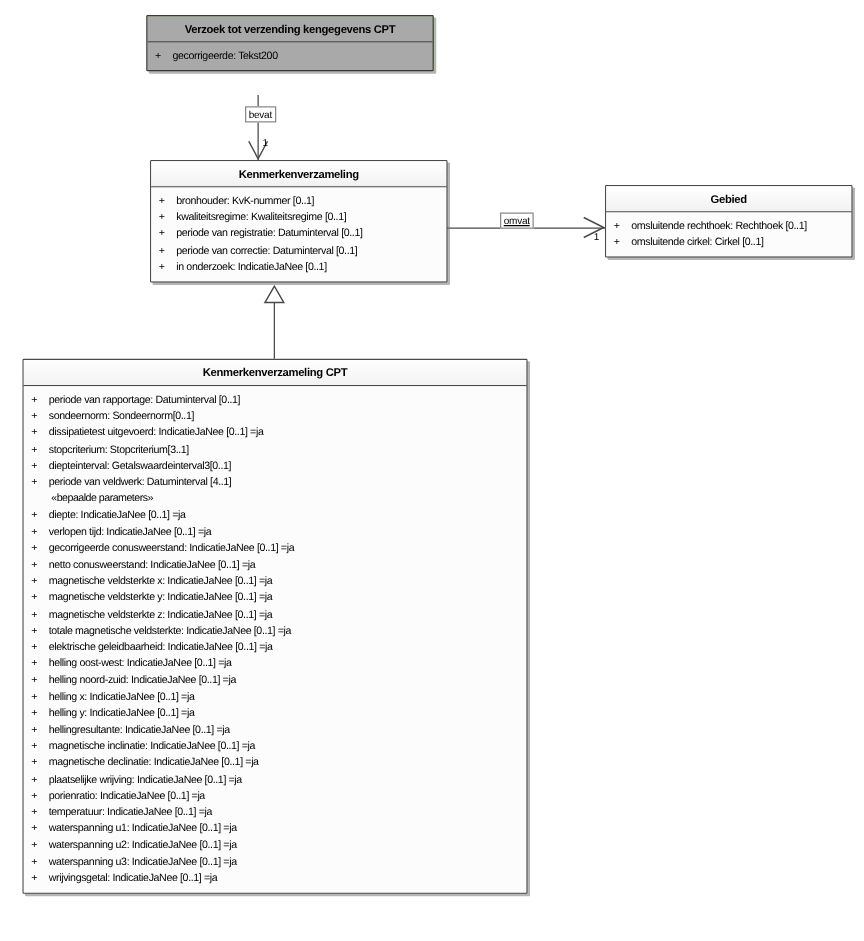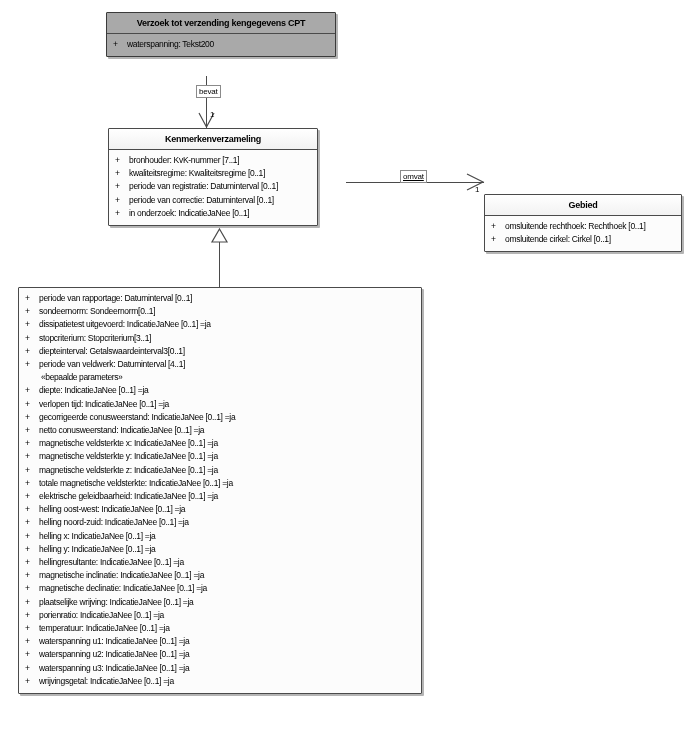--- a/index.html
+++ b/index.html
@@ -27,20 +27,21 @@
     position: absolute;
     box-sizing: border-box;
     border: 1px solid #4a4a4a;
     background: #fbfbfb;
     box-shadow: 2px 2px 0 rgba(120,120,120,0.55);
     border-radius: 1px;
   }
   .uml-class.shaded {
     background: #4d7c0f;
     border-color: #3a3a3a;
+    margin-left: 11px;
   }
   .uml-class.shaded .uml-header {
     background: #a9a9a9;
   }
   .uml-class.shaded .uml-body {
     background: #a9a9a9;
   }
 
   .uml-header {
     box-sizing: border-box;
@@ -77,22 +78,22 @@
     text-align: left;
   }
   .attr.stereo {
     font-weight: normal;
     padding-left: 20px;
     letter-spacing: -0.4px;
   }
 
   
   #box-verzoek      { left: 106px; top: 12px;  width: 230px; }
-  #box-kenmerken    { left: 108px; top: 128px; width: 210px; }
-  #box-gebied       { left: 484px; top: 148px; width: 198px; margin-top: 46px; }
+  #box-kenmerken    { left: 120px; top: 128px; width: 238px; }
+  #box-gebied       { left: 484px; top: 148px; width: 198px; }
   #box-kenmerkencpt { left: 18px;  top: 287px; width: 404px; }
 
   
   .line {
     position: absolute;
     background: #4a4a4a;
   }
   .line.v { width: 1px; }
   .line.h { height: 1px; }
 
@@ -142,44 +143,45 @@
   <div class="mult" style="left:475px; top:185px;">1</div>
 
   <div class="line v" style="left:219px; top:240px; height:47px;"></div>
   <svg class="arrow-tri" style="left:211px; top:228px; width:18px; height:16px;">
     <polygon points="8.5,1 16,14 1,14" fill="#ffffff" stroke="#4a4a4a" stroke-width="1.2"></polygon>
   </svg>
 
   <div class="uml-class shaded" id="box-verzoek">
     <div class="uml-header">Verzoek tot verzending kengegevens CPT</div>
     <div class="uml-body">
-        <span class="attr"><span class="vis">+</span><span>waterspanning: Tekst200</span></span>
+        <span class="attr"><span class="vis">+</span><span>gecorrigeerde: Tekst200</span></span>
       </div>
   </div>
 
   <div class="uml-class" id="box-kenmerken">
     <div class="uml-header">Kenmerkenverzameling</div>
     <div class="uml-body">
-        <span class="attr"><span class="vis">+</span><span>bronhouder: KvK-nummer [7..1]</span></span>
+        <span class="attr"><span class="vis">+</span><span>bronhouder: KvK-nummer [0..1]</span></span>
         <span class="attr"><span class="vis">+</span><span>kwaliteitsregime: Kwaliteitsregime [0..1]</span></span>
         <span class="attr"><span class="vis">+</span><span>periode van registratie: Datuminterval [0..1]</span></span>
         <span class="attr"><span class="vis">+</span><span>periode van correctie: Datuminterval [0..1]</span></span>
         <span class="attr"><span class="vis">+</span><span>in onderzoek: IndicatieJaNee [0..1]</span></span>
       </div>
   </div>
 
   <div class="uml-class" id="box-gebied">
     <div class="uml-header">Gebied</div>
     <div class="uml-body">
         <span class="attr"><span class="vis">+</span><span>omsluitende rechthoek: Rechthoek [0..1]</span></span>
         <span class="attr"><span class="vis">+</span><span>omsluitende cirkel: Cirkel [0..1]</span></span>
       </div>
   </div>
 
   <div class="uml-class" id="box-kenmerkencpt">
+    <div class="uml-header">Kenmerkenverzameling CPT</div>
     <div class="uml-body">
         <span class="attr"><span class="vis">+</span><span>periode van rapportage: Datuminterval [0..1]</span></span>
         <span class="attr"><span class="vis">+</span><span>sondeernorm: Sondeernorm[0..1]</span></span>
         <span class="attr"><span class="vis">+</span><span>dissipatietest uitgevoerd: IndicatieJaNee [0..1] =ja</span></span>
         <span class="attr"><span class="vis">+</span><span>stopcriterium: Stopcriterium[3..1]</span></span>
         <span class="attr"><span class="vis">+</span><span>diepteinterval: Getalswaardeinterval3[0..1]</span></span>
         <span class="attr"><span class="vis">+</span><span>periode van veldwerk: Datuminterval [4..1]</span></span>
         <span class="attr stereo"><span>«bepaalde parameters»</span></span>
         <span class="attr"><span class="vis">+</span><span>diepte: IndicatieJaNee [0..1] =ja</span></span>
         <span class="attr"><span class="vis">+</span><span>verlopen tijd: IndicatieJaNee [0..1] =ja</span></span>

